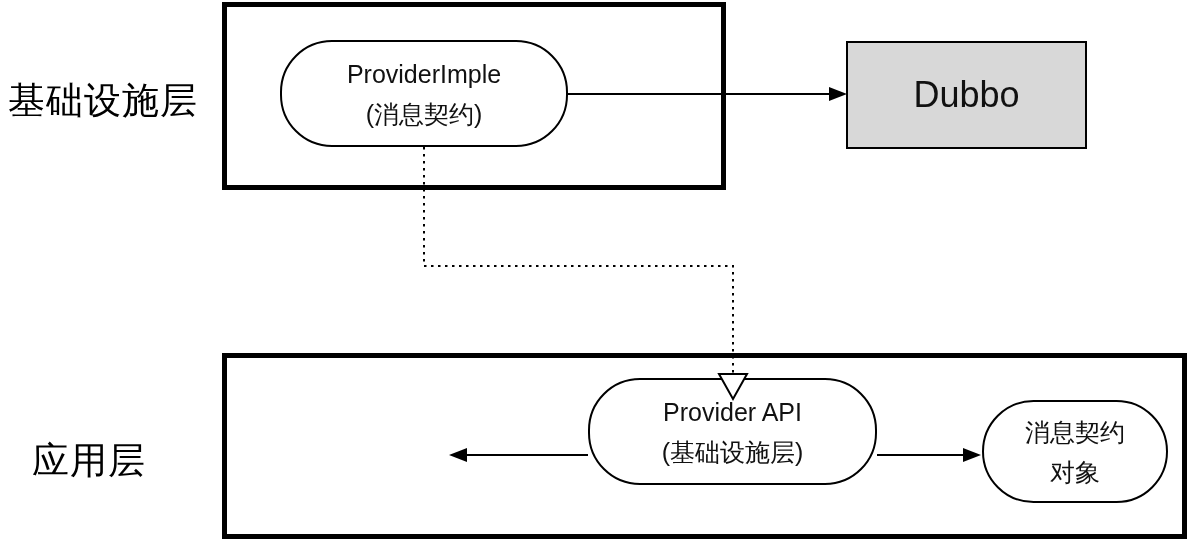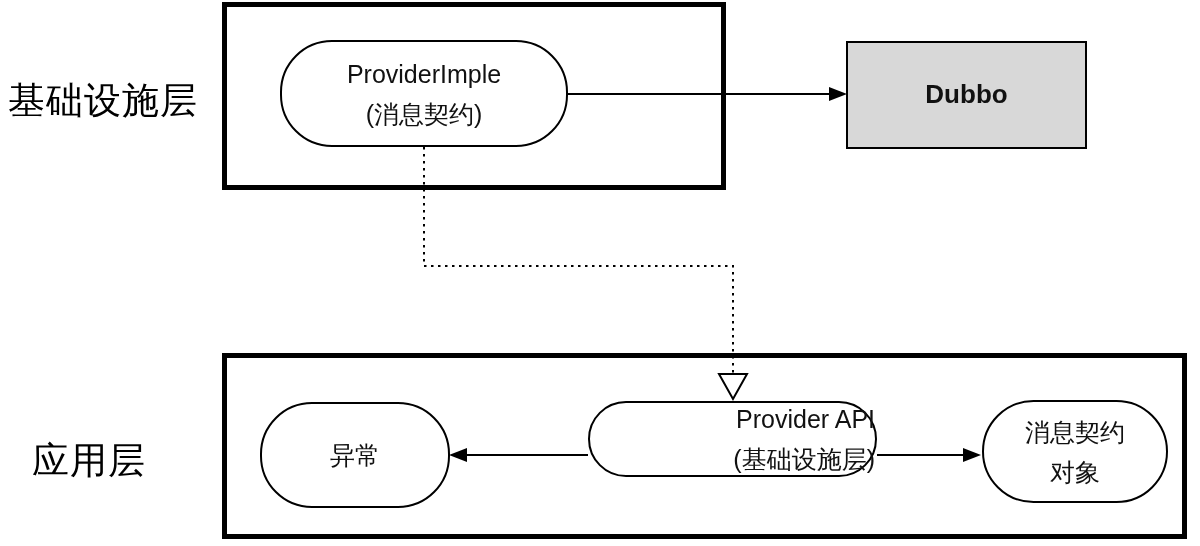--- a/index.html
+++ b/index.html
@@ -17,21 +17,21 @@
     box-sizing:border-box;
   }
   .node{
     position:absolute;border:2px solid #000000;background:#ffffff;
     box-sizing:border-box;display:flex;flex-direction:column;
     align-items:center;justify-content:center;text-align:center;
     font-size:25px;line-height:1.6;color:#111111;
   }
   .stadium{border-radius:52px;}
   .rect{border-radius:0;}
-  #dubbo-node{background:#d8d8d8;font-size:26px;font-weight:bold;}
+  #dubbo-node{background:#d8d8d8;font-size:36px;}
   #connector-layer{
     position:absolute;left:0;top:0;width:1200px;height:546px;
     pointer-events:none;
   }
 </style>
 </head>
 <body>
 
 <div id="canvas">
 
@@ -45,25 +45,22 @@
 
   <div class="node stadium" style="left:280px;top:40px;width:288px;height:107px;">
     <div>ProviderImple</div>
     <div>(消息契约)</div>
   </div>
 
   <div class="node rect" id="dubbo-node" style="left:846px;top:41px;width:241px;height:108px;">
     <div>Dubbo</div>
   </div>
 
-  <div class="node stadium" style="left:260px;top:402px;width:190px;height:106px;">
-    <div>异常</div>
-  </div>
 
-  <div class="node stadium" style="left:588px;top:401px;width:289px;height:76px;align-items:flex-end;">
+  <div class="node stadium" style="left:588px;top:378px;width:289px;height:107px;">
     <div>Provider API</div>
     <div>(基础设施层)</div>
   </div>
 
   <div class="node stadium" style="left:982px;top:400px;width:186px;height:103px;">
     <div>消息契约</div>
     <div>对象</div>
   </div>
 
   <svg id="connector-layer" viewBox="0 0 1200 546" xmlns="http://www.w3.org/2000/svg">

